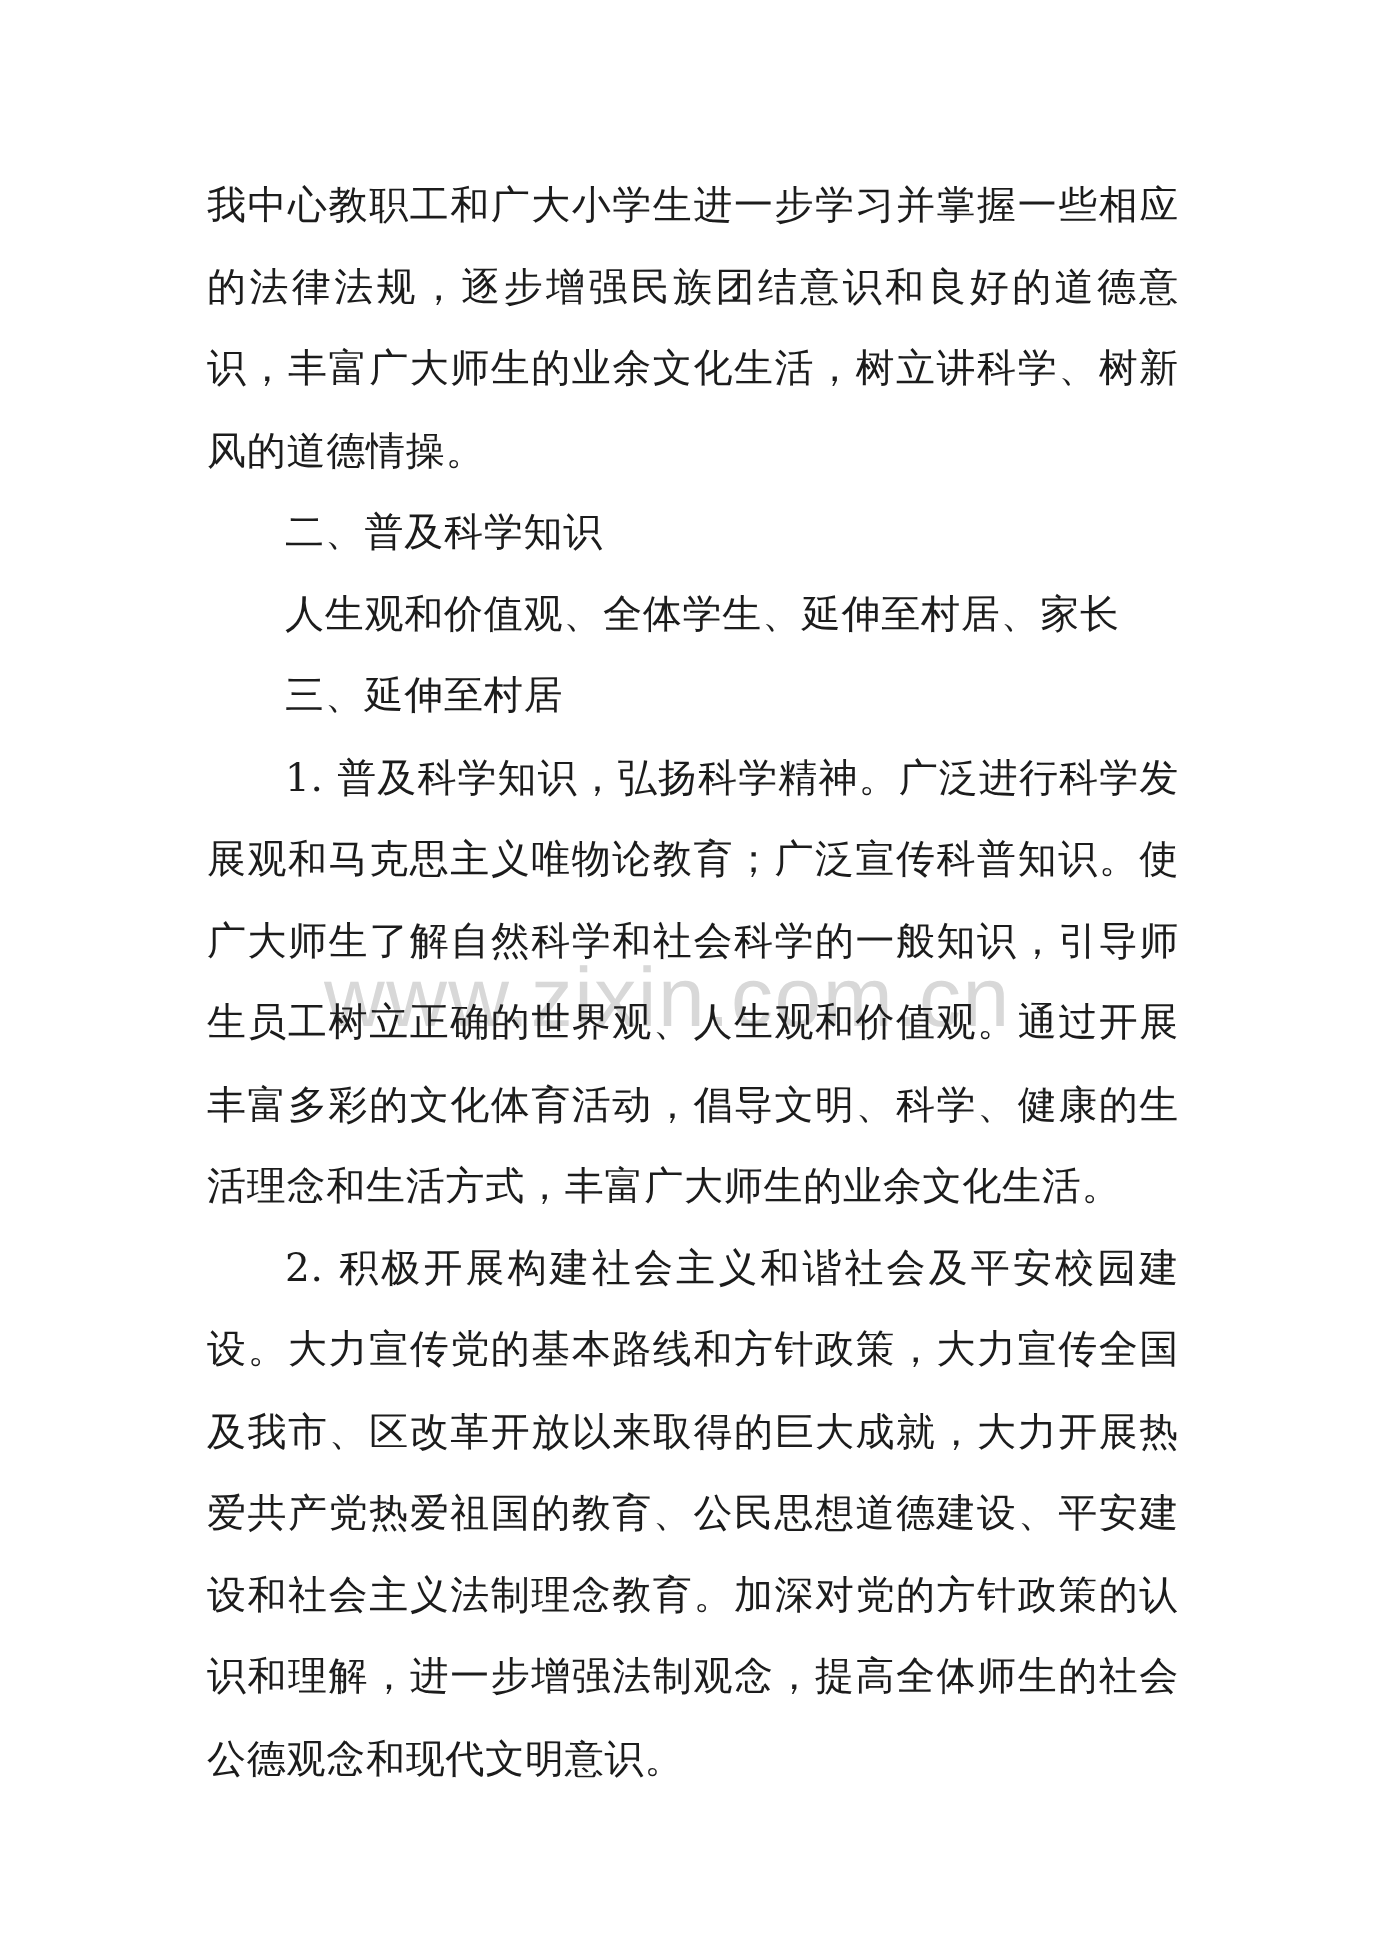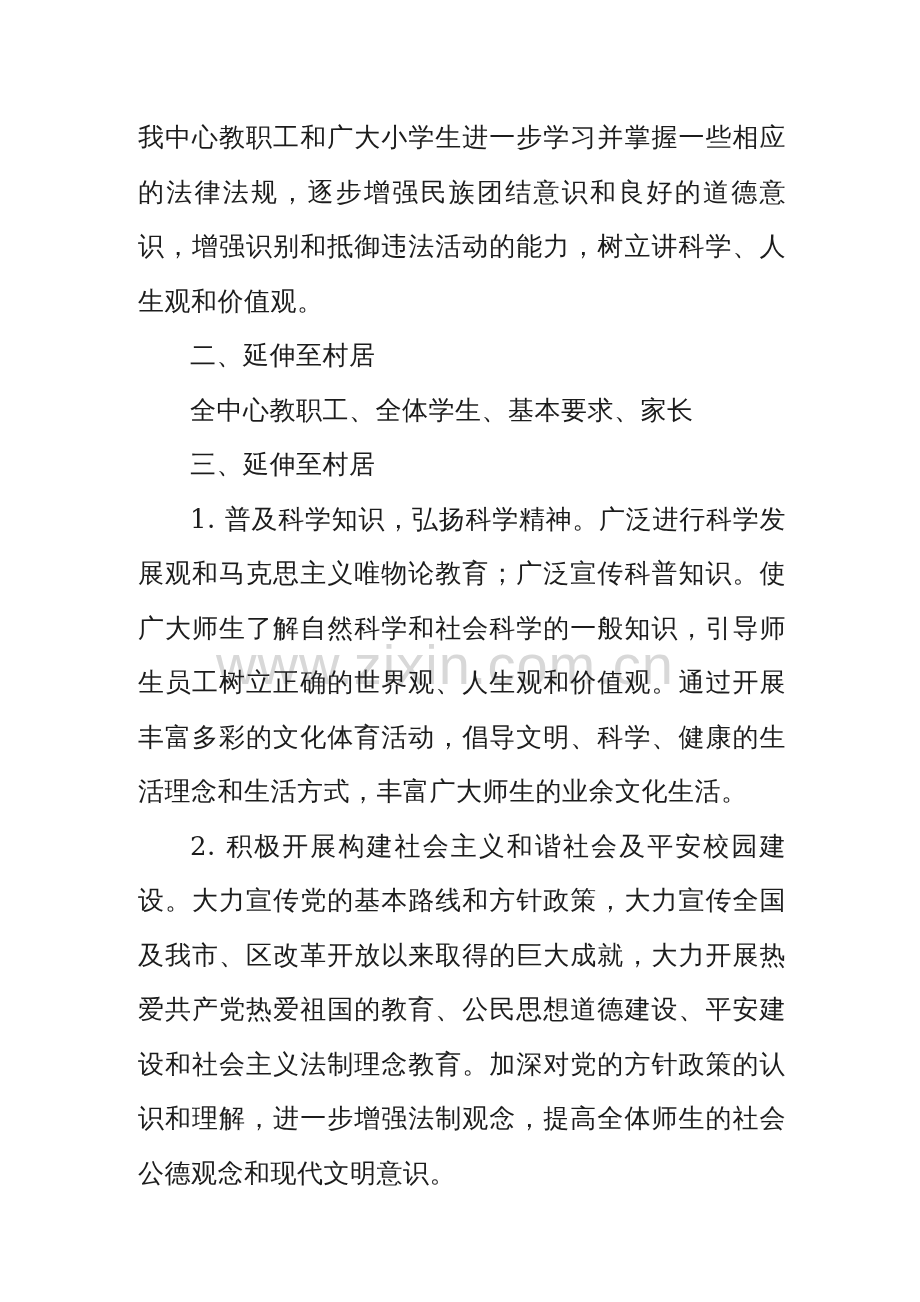--- a/index.html
+++ b/index.html
@@ -48,21 +48,21 @@
   }
 </style>
 </head>
 <body>
 
 <div class="page">
 
   <div class="watermark">www.zixin.com.cn</div>
 
   <div class="content">
-    <p class="para">我中心教职工和广大小学生进一步学习并掌握一些相应的法律法规，逐步增强民族团结意识和良好的道德意识，增强识别和抵御违法活动的能力，树立讲科学、人生观和价值观。</p>
-    <p class="para indent">二、延伸至村居</p>
-    <p class="para indent">全中心教职工、全体学生、基本要求、家长</p>
+    <p class="para">我中心教职工和广大小学生进一步学习并掌握一些相应的法律法规，逐步增强民族团结意识和良好的道德意识，丰富广大师生的业余文化生活，树立讲科学、树新风的道德情操。</p>
+    <p class="para indent">二、普及科学知识</p>
+    <p class="para indent">人生观和价值观、全体学生、延伸至村居、家长</p>
     <p class="para indent">三、延伸至村居</p>
     <p class="para indent">1. 普及科学知识，弘扬科学精神。广泛进行科学发展观和马克思主义唯物论教育；广泛宣传科普知识。使广大师生了解自然科学和社会科学的一般知识，引导师生员工树立正确的世界观、人生观和价值观。通过开展丰富多彩的文化体育活动，倡导文明、科学、健康的生活理念和生活方式，丰富广大师生的业余文化生活。</p>
     <p class="para indent">2. 积极开展构建社会主义和谐社会及平安校园建设。大力宣传党的基本路线和方针政策，大力宣传全国及我市、区改革开放以来取得的巨大成就，大力开展热爱共产党热爱祖国的教育、公民思想道德建设、平安建设和社会主义法制理念教育。加深对党的方针政策的认识和理解，进一步增强法制观念，提高全体师生的社会公德观念和现代文明意识。</p>
   </div>
 
 </div>
 
 </body></html>

